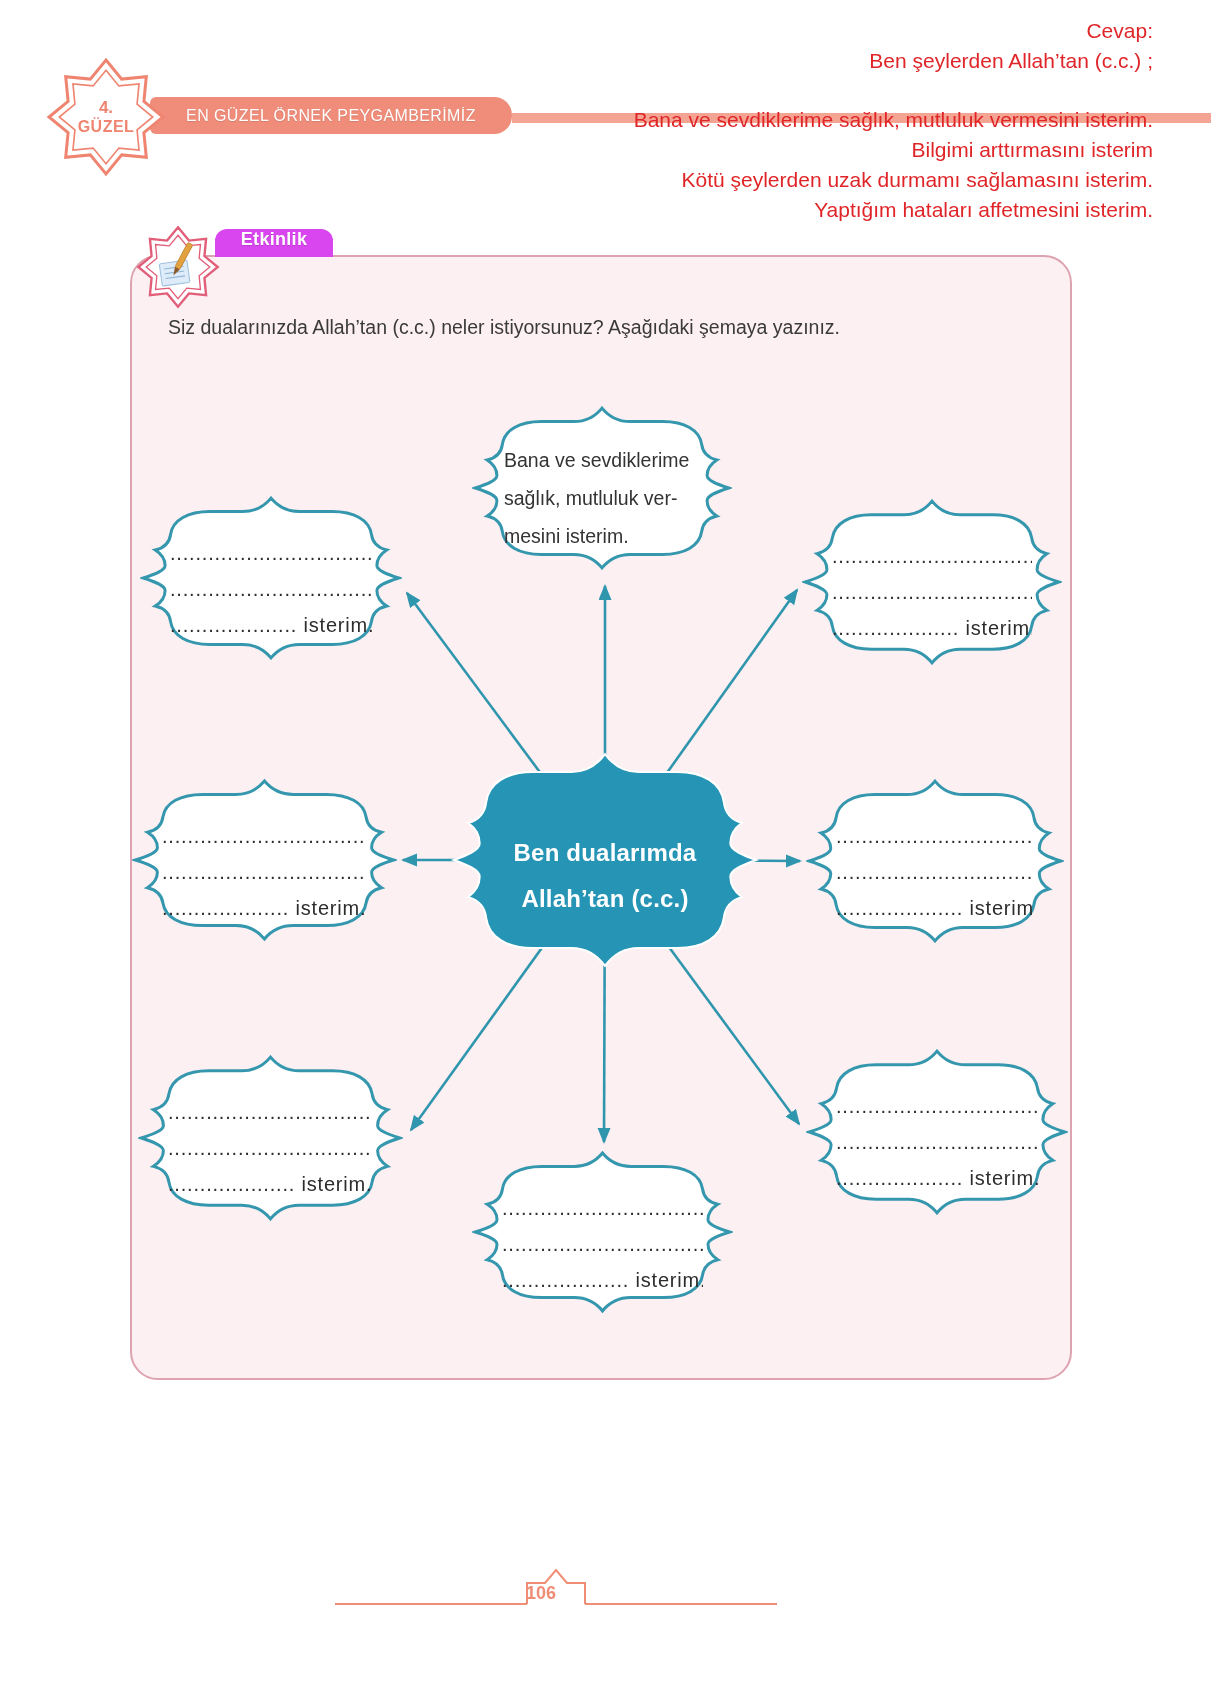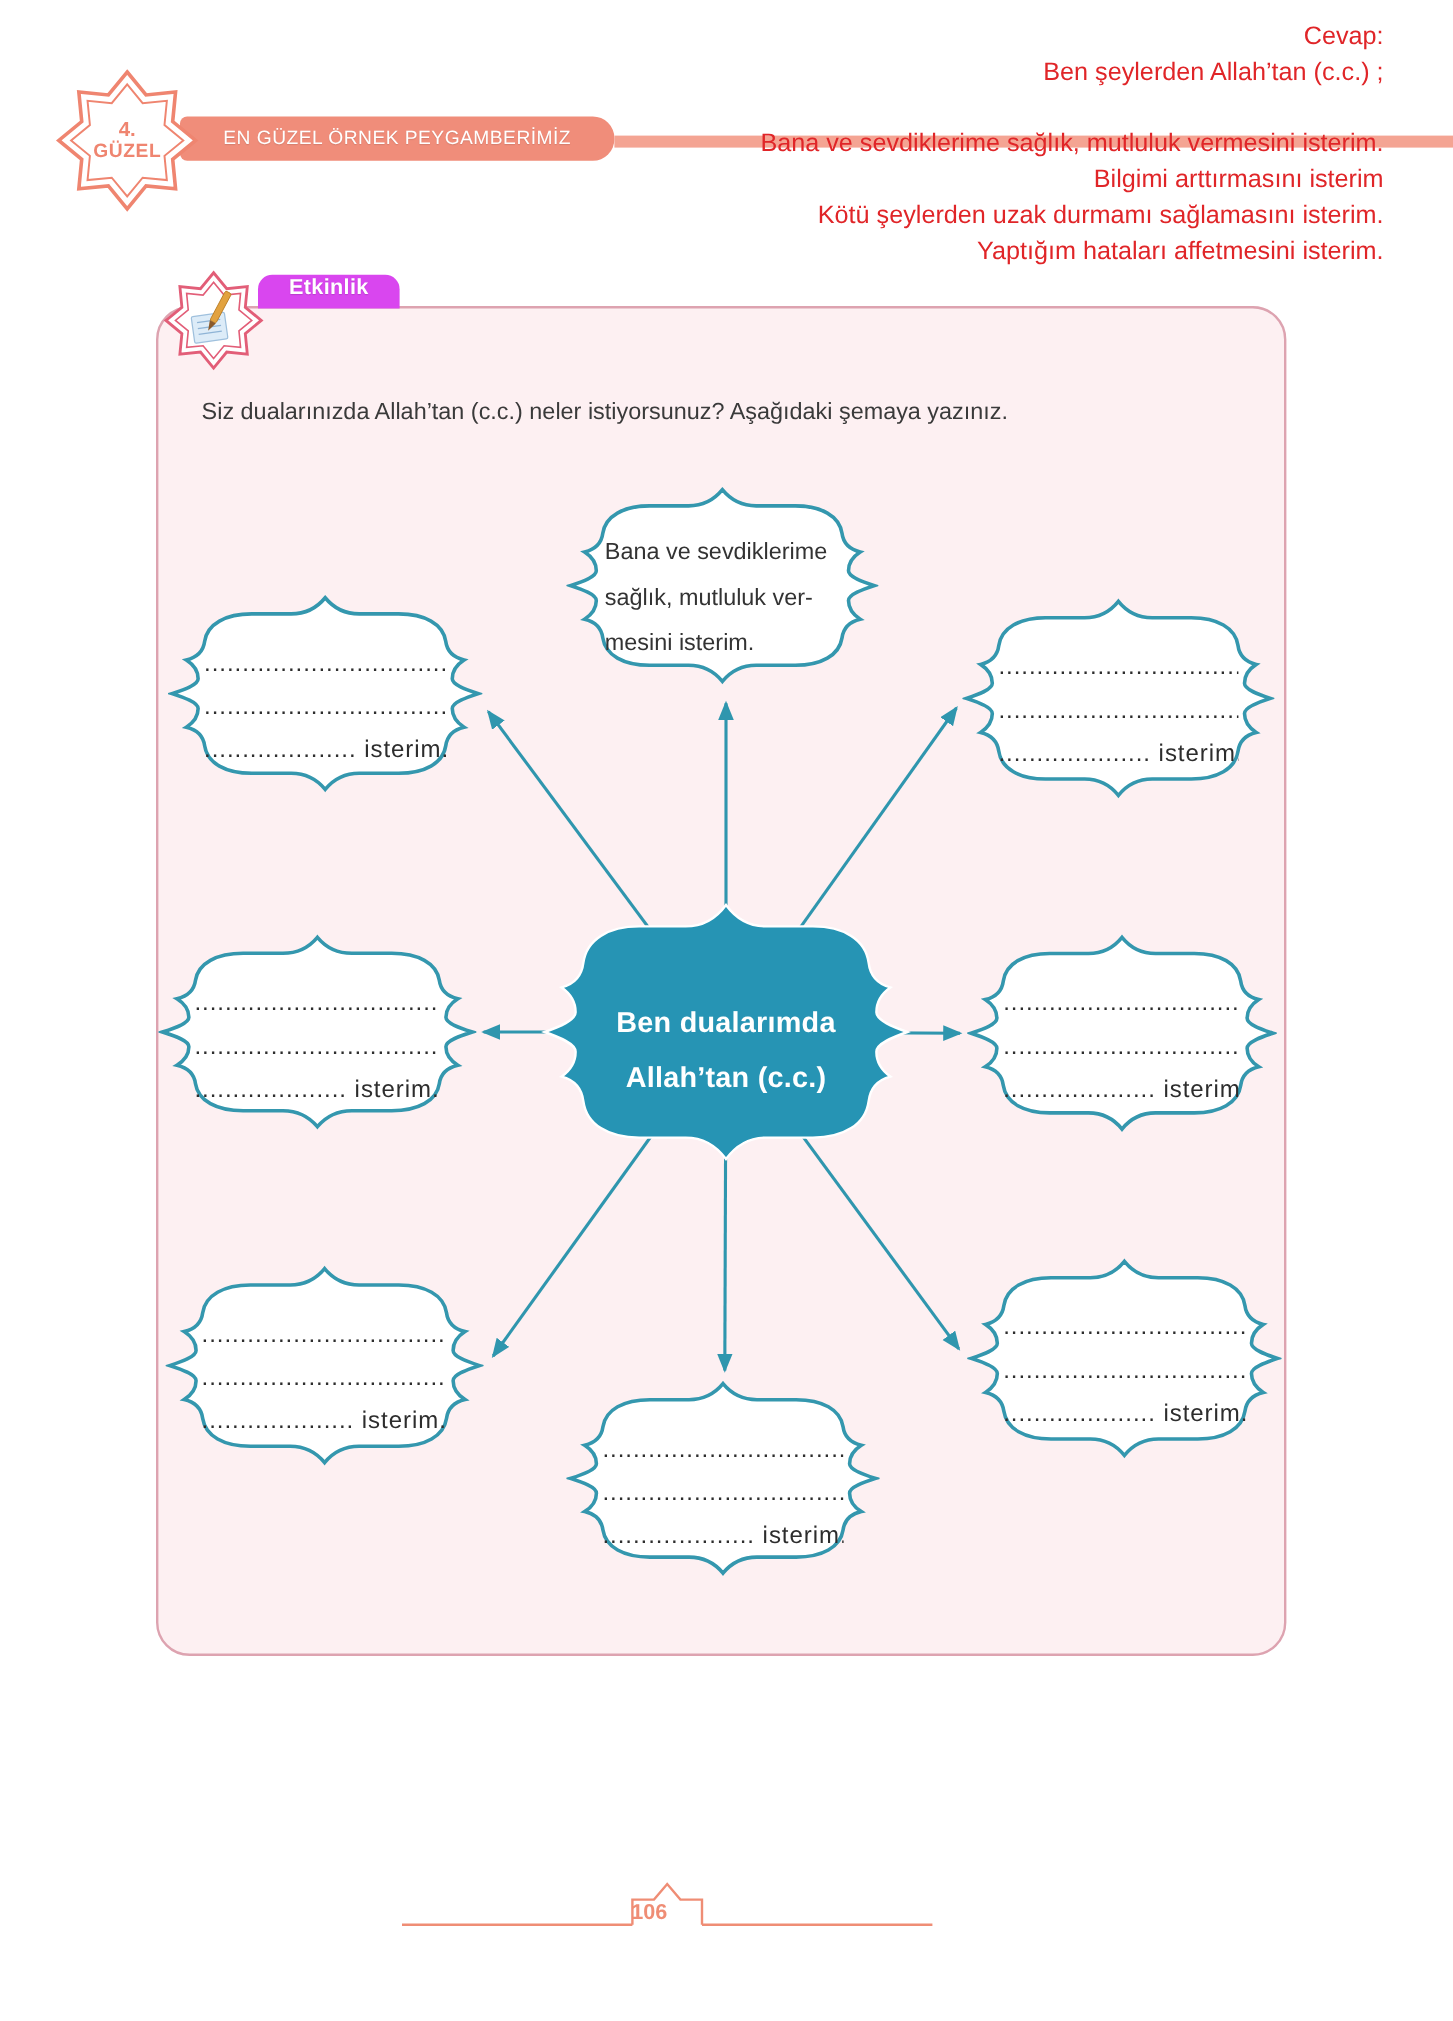--- a/index.html
+++ b/index.html
@@ -48,21 +48,21 @@
   .etkinlik-label {
     position:absolute; left:215px; top:229px; width:118px; height:28px; z-index:5;
     background:#d946ef; border-radius:12px 12px 0 0;
     display:flex; justify-content:center;
     color:#ffffff; font-weight:bold; font-size:18px; letter-spacing:.3px;
     text-shadow:0 1px 1px rgba(0,0,0,.15);
   }
   .etkinlik-star { position:absolute; left:132px; top:221px; width:92px; height:92px; z-index:6; }
   .instruction {
     position:absolute; left:168px; top:316px; width:800px; z-index:4;
-    color:#3a3a3a; font-size:19.5px;margin-top:16px;
+    color:#3a3a3a; font-size:19.5px;
   }
 
   
   .arrows { position:absolute; left:0; top:0; width:1211px; height:1684px; z-index:2; }
   .bubble { position:absolute; z-index:3; }
   .bubble .shape { position:absolute; left:0; top:0; width:100%; height:100%; }
   .bubble .shape path, .bubble .shape use { fill:#ffffff; stroke:#3497ae; stroke-width:3; }
   .bubble.filled .shape use { fill:#2694b4; stroke:#ffffff; stroke-width:2; }
   .blines { position:relative; z-index:2; padding:40px 30px 0 30px; }
   .bl {

